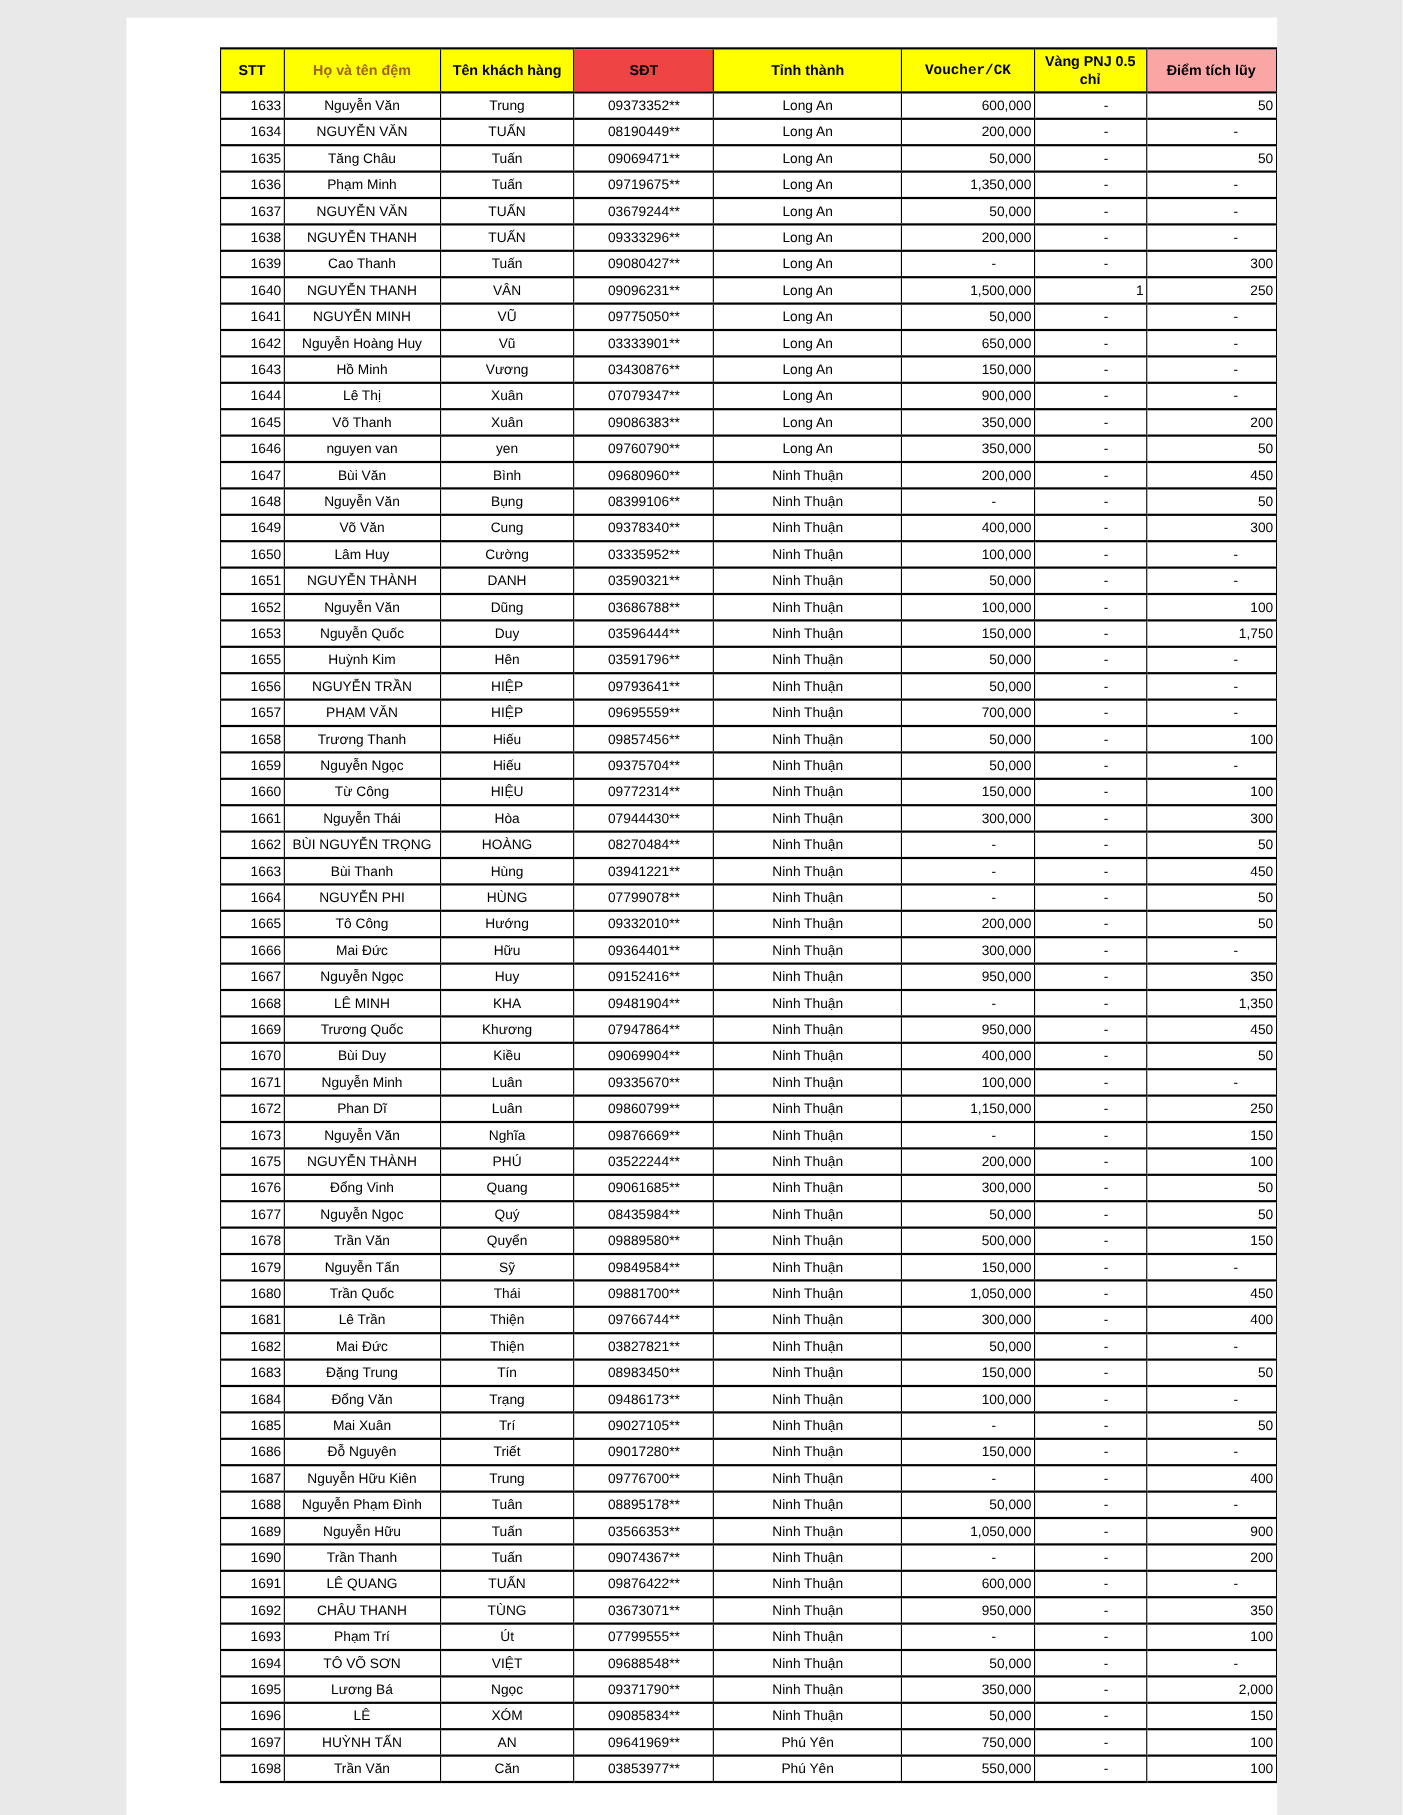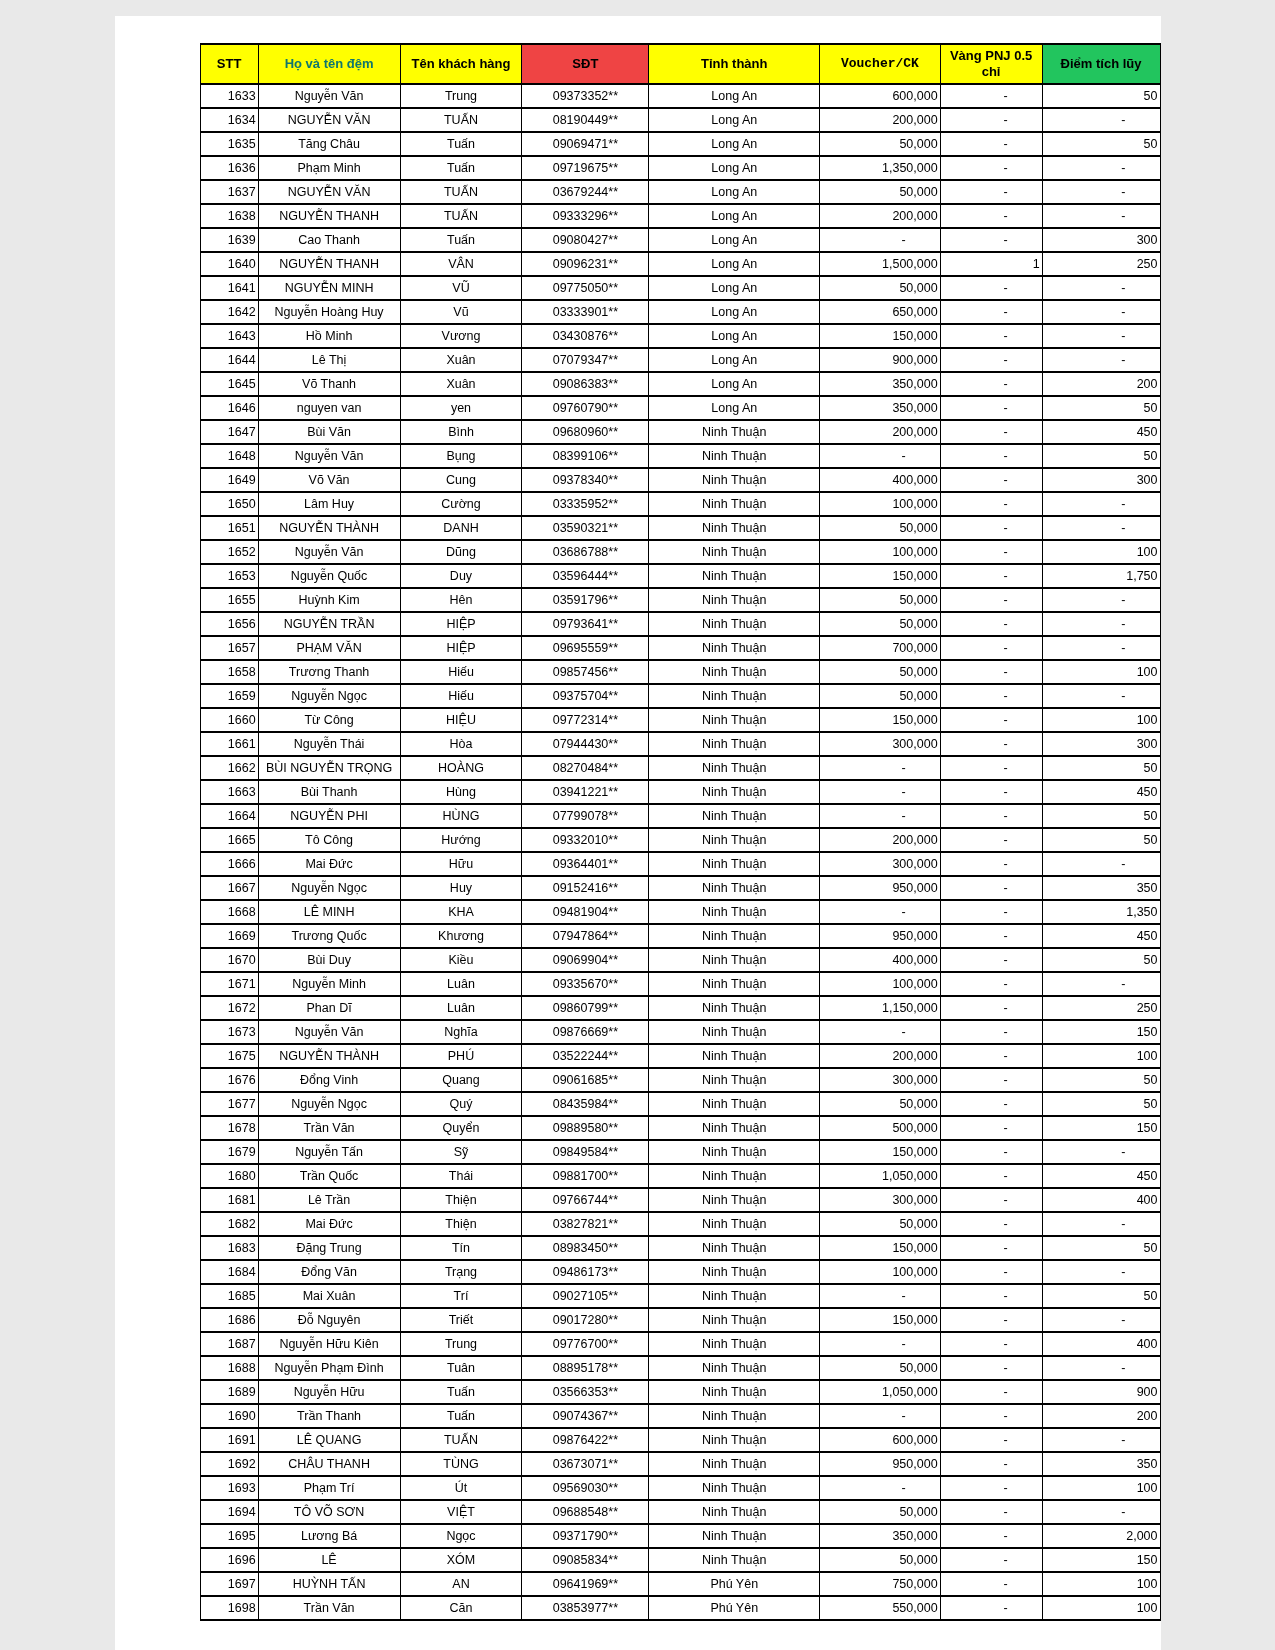--- a/index.html
+++ b/index.html
@@ -61,27 +61,27 @@
         <col class="c2">
         <col class="c3">
       <col class="c4">
         <col class="c5">
         <col class="c6">
         <col class="c7">
     </colgroup>
     <thead>
         <tr>
           <th style="background: rgb(255, 255, 0); color: rgb(0, 0, 0);">STT</th>
-          <th style="background: rgb(255, 255, 0); color: #0f766e;">Họ và tên đệm</th>
+          <th style="background: rgb(255, 255, 0); color: #a16207;">Họ và tên đệm</th>
           <th style="background: rgb(255, 255, 0); color: rgb(0, 0, 0);">Tên khách hàng</th>
           <th style="background: #ef4444; color: rgb(0, 0, 0);">SĐT</th>
           <th style="background: rgb(255, 255, 0); color: rgb(0, 0, 0); text-align: center;">Tỉnh thành</th>
           <th style="background: rgb(255, 255, 0); color: rgb(0, 0, 0); font-family: Liberation Mono, monospace;">Voucher/CK</th>
           <th style="background: rgb(255, 255, 0); color: rgb(0, 0, 0);">Vàng PNJ 0.5 chỉ</th>
-          <th style="background: #22c55e; color: rgb(0, 0, 0);">Điểm tích lũy</th>
+          <th style="background: #fca5a5; color: rgb(0, 0, 0);">Điểm tích lũy</th>
         </tr>
       </thead>
     <tbody>
         <tr>
           <td class="stt">1633</td>
           <td class="ctr">Nguyễn Văn</td>
           <td class="ctr">Trung</td>
           <td class="ctr">09373352**</td>
           <td class="ctr">Long An</td>
           <td class="money">600,000</td>
@@ -655,21 +655,21 @@
           <td class="ctr">03673071**</td>
           <td class="ctr">Ninh Thuận</td>
           <td class="money">950,000</td>
           <td class="money dash">-</td>
           <td class="money">350</td>
         </tr>
         <tr>
           <td class="stt">1693</td>
           <td class="ctr">Phạm Trí</td>
           <td class="ctr">Út</td>
-          <td class="ctr">09569030**</td>
+          <td class="ctr">07799555**</td>
           <td class="ctr">Ninh Thuận</td>
           <td class="money dash">-</td>
           <td class="money dash">-</td>
           <td class="money">100</td>
         </tr>
         <tr>
           <td class="stt">1694</td>
           <td class="ctr">TÔ VÕ SƠN</td>
           <td class="ctr">VIỆT</td>
           <td class="ctr">09688548**</td>

